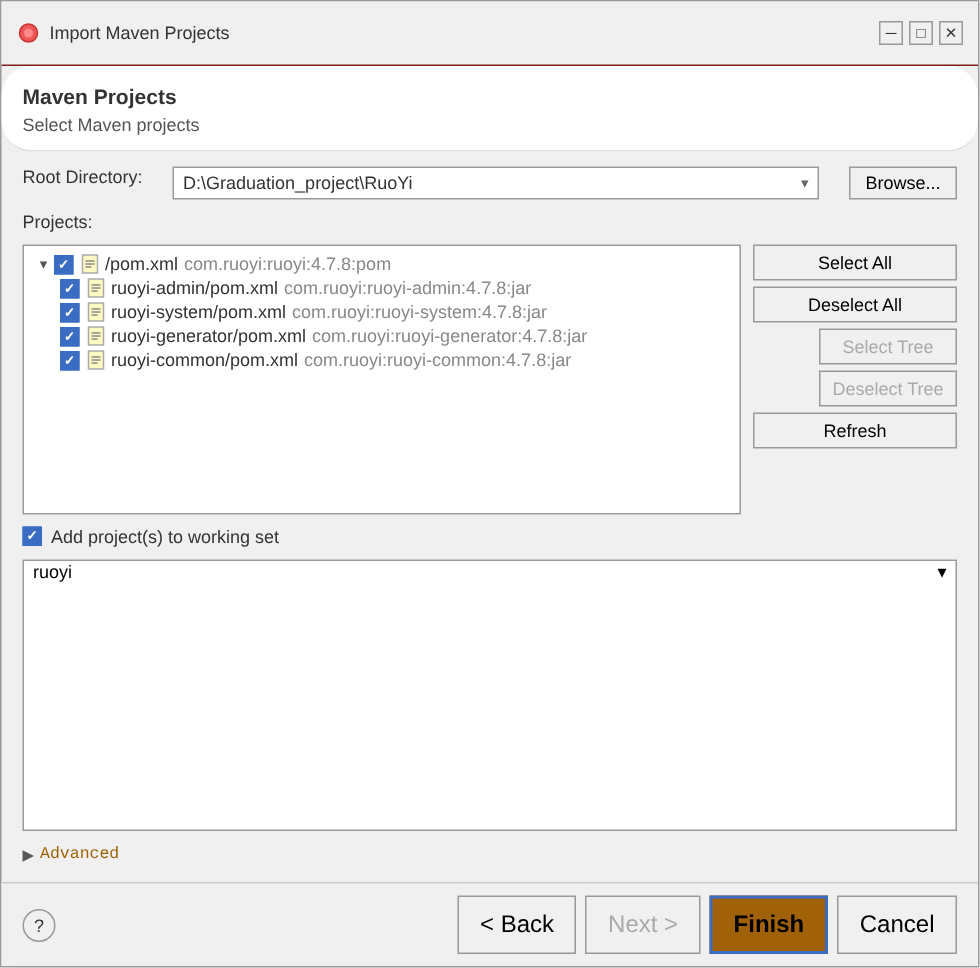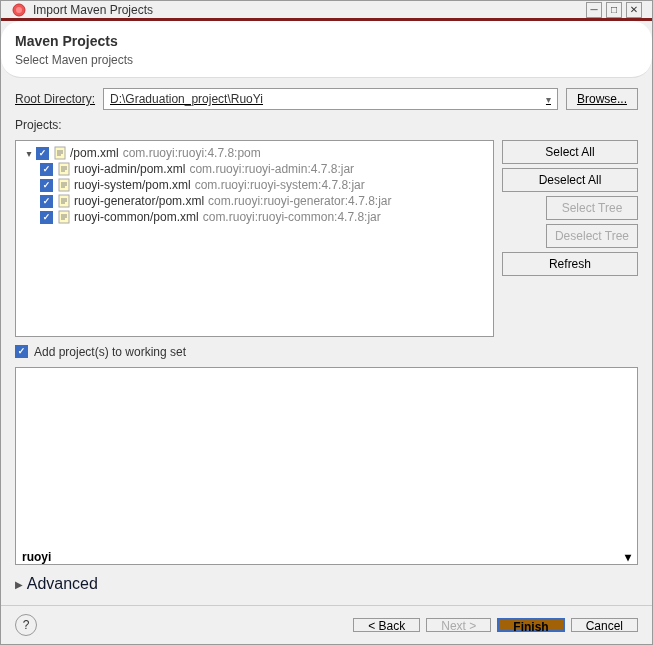--- a/index.html
+++ b/index.html
@@ -18,26 +18,26 @@
       width: 653px;
       height: 645px;
       background: #f0f0f0;
       border: 1px solid #999;
       display: flex;
       flex-direction: column;
       box-shadow: 2px 2px 8px rgba(0,0,0,0.3);
     }
     .title-bar {
       background: #f0f0f0;
-      border-bottom: 3px solid #7f1d1d;
+      border-bottom: 1px solid #7f1d1d;
       padding: 6px 10px;
       display: flex;
       align-items: center;
       justify-content: space-between;
-      height: 20px;
+      height: 43px;
     }
     .title-bar-left {
       display: flex;
       align-items: center;
       gap: 6px;
     }
     .title-bar-icon {
       width: 16px;
       height: 16px;
       display: flex;
@@ -83,23 +83,22 @@
     .content {
       flex: 1;
       padding: 10px 14px;
       display: flex;
       flex-direction: column;
       gap: 8px;
       overflow: hidden;
     }
     .root-dir-row {
       display: flex;
-      align-items: center;
-      gap: 8px;
-      text-decoration: underline;
+      align-items: flex-start;
+      gap: 20px;
     }
     .root-dir-label {
       font-size: 12px;
       color: #333;
       white-space: nowrap;
     }
     .root-dir-input {
       flex: 1;
       height: 22px;
       border: 1px solid #999;
@@ -260,39 +259,39 @@
       color: #333;
     }
     .ws-dropdown {
       flex: 1;
       height: 22px;
       border: 1px solid #999;
       background: white;
       font-size: 12px;
       padding: 0 6px;
       display: flex;
-      align-items: flex-end;
+      align-items: flex-start;
       justify-content: space-between;
       cursor: pointer;
-      font-weight: bold;
     }
     .advanced-row {
       display: flex;
       align-items: center;
       gap: 4px;
       cursor: pointer;
       padding: 2px 0;
     }
     .advanced-arrow {
       font-size: 10px;
       color: #555;
     }
     .advanced-label {
-      font-size: 16px;
-      color: #0f172a;
+      font-size: 11px;
+      color: #a16207;
+      font-family: Liberation Mono, monospace;
     }
     .bottom-bar {
       border-top: 1px solid #ccc;
       padding: 8px 14px;
       display: flex;
       align-items: center;
       justify-content: space-between;
       background: #f0f0f0;
     }
     .bottom-left {
@@ -311,25 +310,25 @@
       align-items: center;
       justify-content: center;
       color: #333;
     }
     .bottom-right {
       display: flex;
       gap: 6px;
       align-items: center;
     }
     .nav-btn {
-      height: 14px;
+      height: 39px;
       padding: 0 14px;
       border: 1px solid #999;
       background: #f0f0f0;
-      font-size: 12px;
+      font-size: 16px;
       cursor: pointer;
     }
     .nav-btn.primary {
       background: #a16207;
       border: 2px solid #3b6cc4;
       font-weight: bold;
     }
     .nav-btn:disabled {
       color: #aaa;
       cursor: default;

